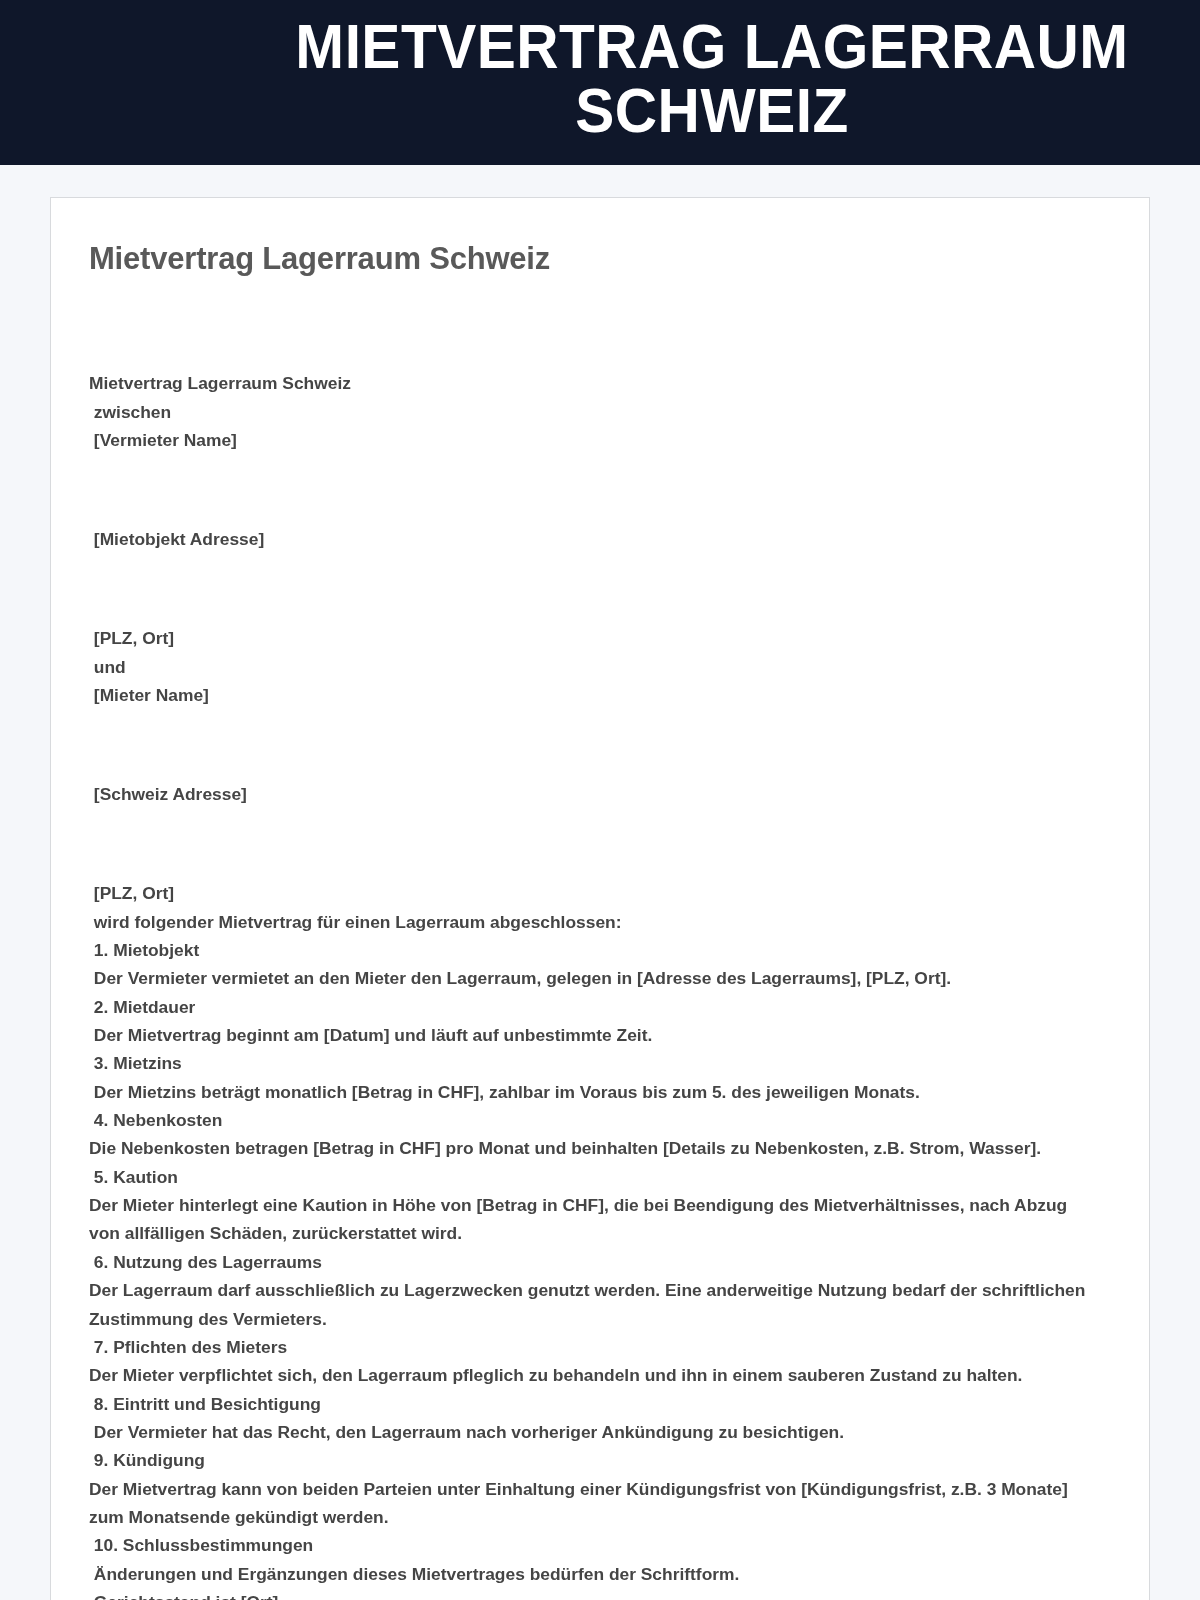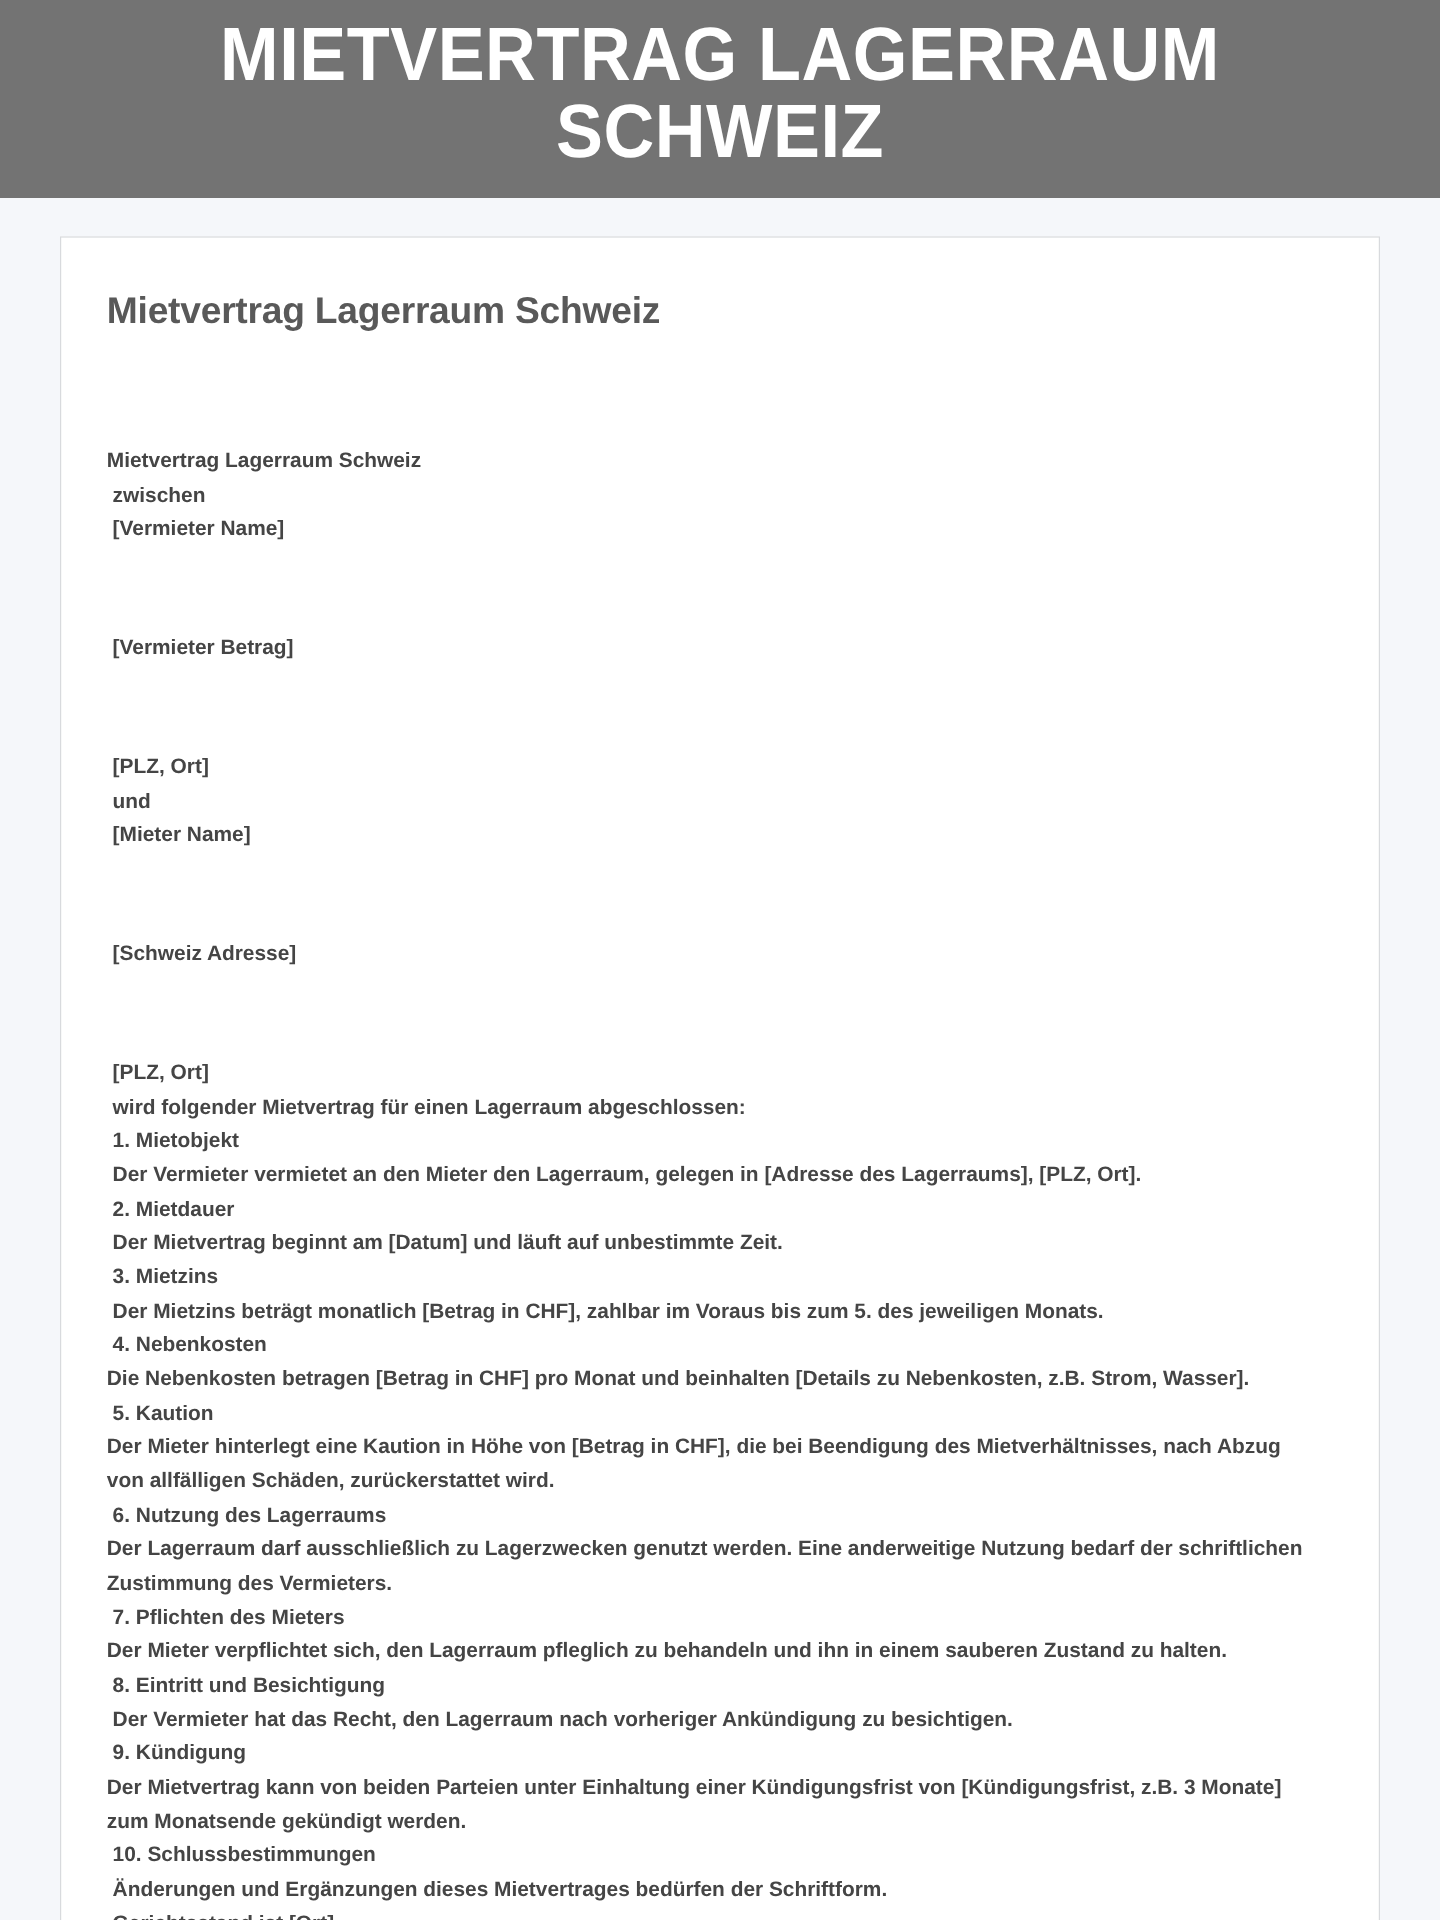--- a/index.html
+++ b/index.html
@@ -10,27 +10,27 @@
   body {
     width: 1200px;
     min-height: 1600px;
     background: #f5f7fa;
     font-family: "Liberation Sans", sans-serif;
     -webkit-font-smoothing: antialiased;
   }
 
   
   .site-header {
-    background: #737373;
+    background: #0f172a;
     width: 100%;
     box-sizing: border-box;
     padding: 14px 40px 22px 40px;
     display: flex;
     align-items: center;
-    justify-content: center;
+    justify-content: flex-end;
     min-height: 147px;
   }
   .site-header-title {
     color: #ffffff;
     font-family: "Liberation Sans Narrow", "Liberation Sans", sans-serif;
     font-size: 63px;
     line-height: 1.02;
     font-weight: 700;
     letter-spacing: 0.5px;
     text-align: center;
@@ -89,21 +89,21 @@
 
 <main class="page-area">
   <article class="doc-card">
 
     <h2 class="doc-title">Mietvertrag Lagerraum Schweiz</h2>
 
     <div class="doc-body">
       <p>Mietvertrag Lagerraum Schweiz
  zwischen
  [Vermieter Name]</p>
-      <p> [Vermieter Betrag]</p>
+      <p> [Mietobjekt Adresse]</p>
       <p> [PLZ, Ort]
  und
  [Mieter Name]</p>
       <p> [Schweiz Adresse]</p>
       <p> [PLZ, Ort]
  wird folgender Mietvertrag für einen Lagerraum abgeschlossen:
  1. Mietobjekt
  Der Vermieter vermietet an den Mieter den Lagerraum, gelegen in [Adresse des Lagerraums], [PLZ, Ort].
  2. Mietdauer
  Der Mietvertrag beginnt am [Datum] und läuft auf unbestimmte Zeit.

